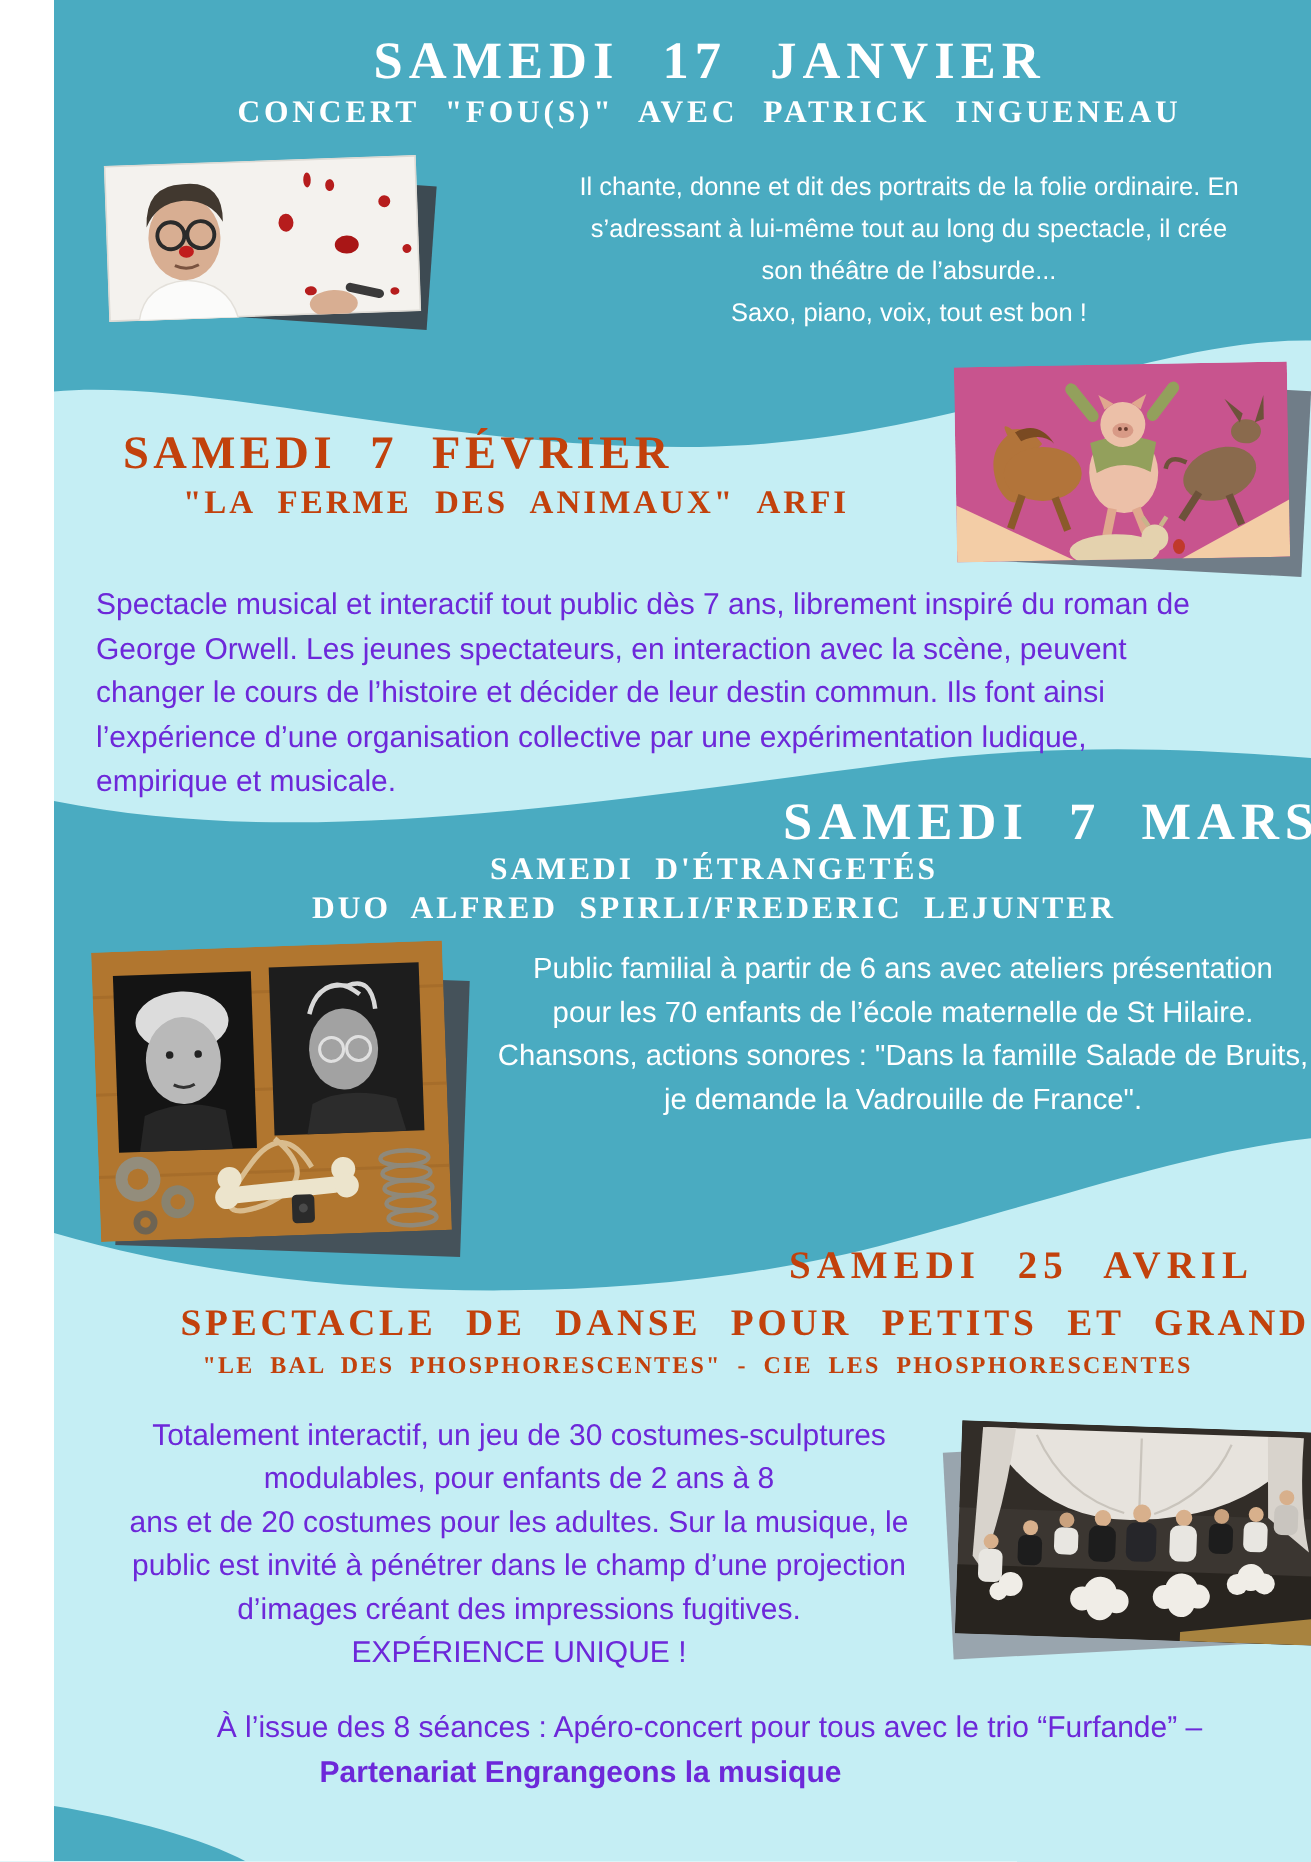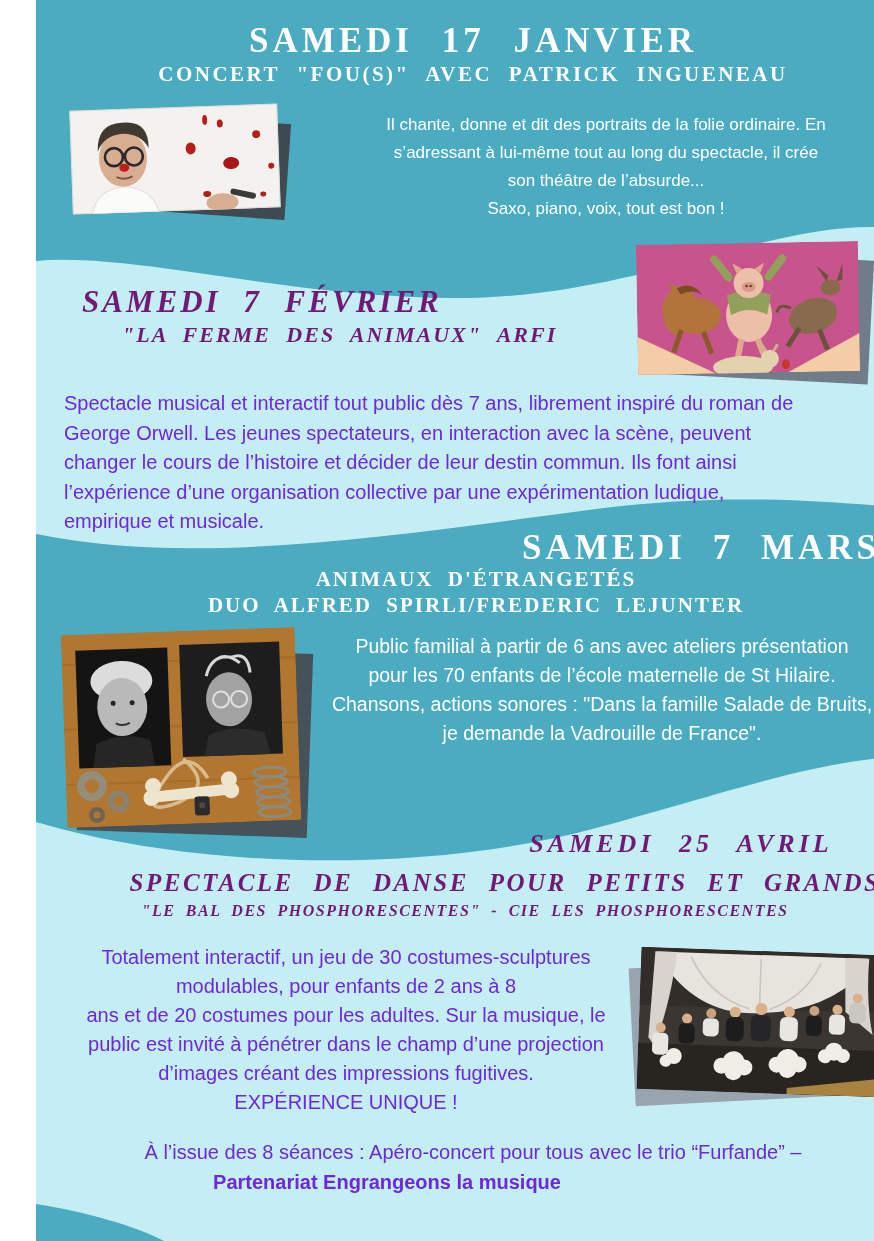--- a/index.html
+++ b/index.html
@@ -9,21 +9,21 @@
     font-family:"Liberation Sans", sans-serif;
     margin-left:36px;
   }
   .page svg.bg { position:absolute; top:0; left:0; }
   .abs { position:absolute; }
   .heading {
     font-family:"Liberation Serif","DejaVu Serif",serif;
     font-weight:700; white-space:nowrap;
   }
   .white { color:#ffffff; }
-  .dark-teal { color:#701a75;font-style:italic; }
+  .dark-teal { color:#c2410c; }
   .body-teal { color:#6d28d9; }
   .center { text-align:center; }
   .preline { white-space:pre-line; }
   .photo { position:absolute; }
   .photo svg { display:block; width:100%; height:100%; }
   .shadow { position:absolute; }
 
   
   .s1-title   { top:21px; left:0; width:874px; font-size:35px; letter-spacing:4px; word-spacing:16px; }
   .s1-sub     { top:62px; left:0; width:874px; font-size:21px; letter-spacing:2.5px; word-spacing:9px; }
@@ -144,21 +144,21 @@
   <div class="abs heading dark-teal s2-title">SAMEDI 7 FÉVRIER</div>
   <div class="abs heading dark-teal s2-sub">"LA FERME DES ANIMAUX" ARFI</div>
   <div class="abs body-teal preline s2-body">Spectacle musical et interactif tout public dès 7 ans, librement inspiré du roman de
 George Orwell. Les jeunes spectateurs, en interaction avec la scène, peuvent
 changer le cours de l’histoire et décider de leur destin commun. Ils font ainsi
 l’expérience d’une organisation collective par une  expérimentation ludique,
 empirique et musicale.</div>
 
   <div class="abs heading center white s3-title">SAMEDI 7 MARS</div>
   <div class="abs heading center white s3-subs">
-    <span>ANIMAUX D'ÉTRANGETÉS</span>
+    <span>SAMEDI D'ÉTRANGETÉS</span>
     <span>DUO ALFRED SPIRLI/FREDERIC LEJUNTER</span>
   </div>
 
   <div class="shadow s3-shadow"></div>
   <div class="photo s3-photo">
     <svg viewBox="0 0 234 193" preserveAspectRatio="none">
       <rect width="234" height="193" fill="#b1762f"></rect>
       <path d="M0,30 H234 M0,95 H234 M0,150 H234" stroke="#9c6526" stroke-width="2" opacity="0.5"></path>
       <rect x="14" y="16" width="92" height="118" fill="#141414"></rect>
       <ellipse cx="59" cy="48" rx="31" ry="20" fill="#dcdcdc"></ellipse>

